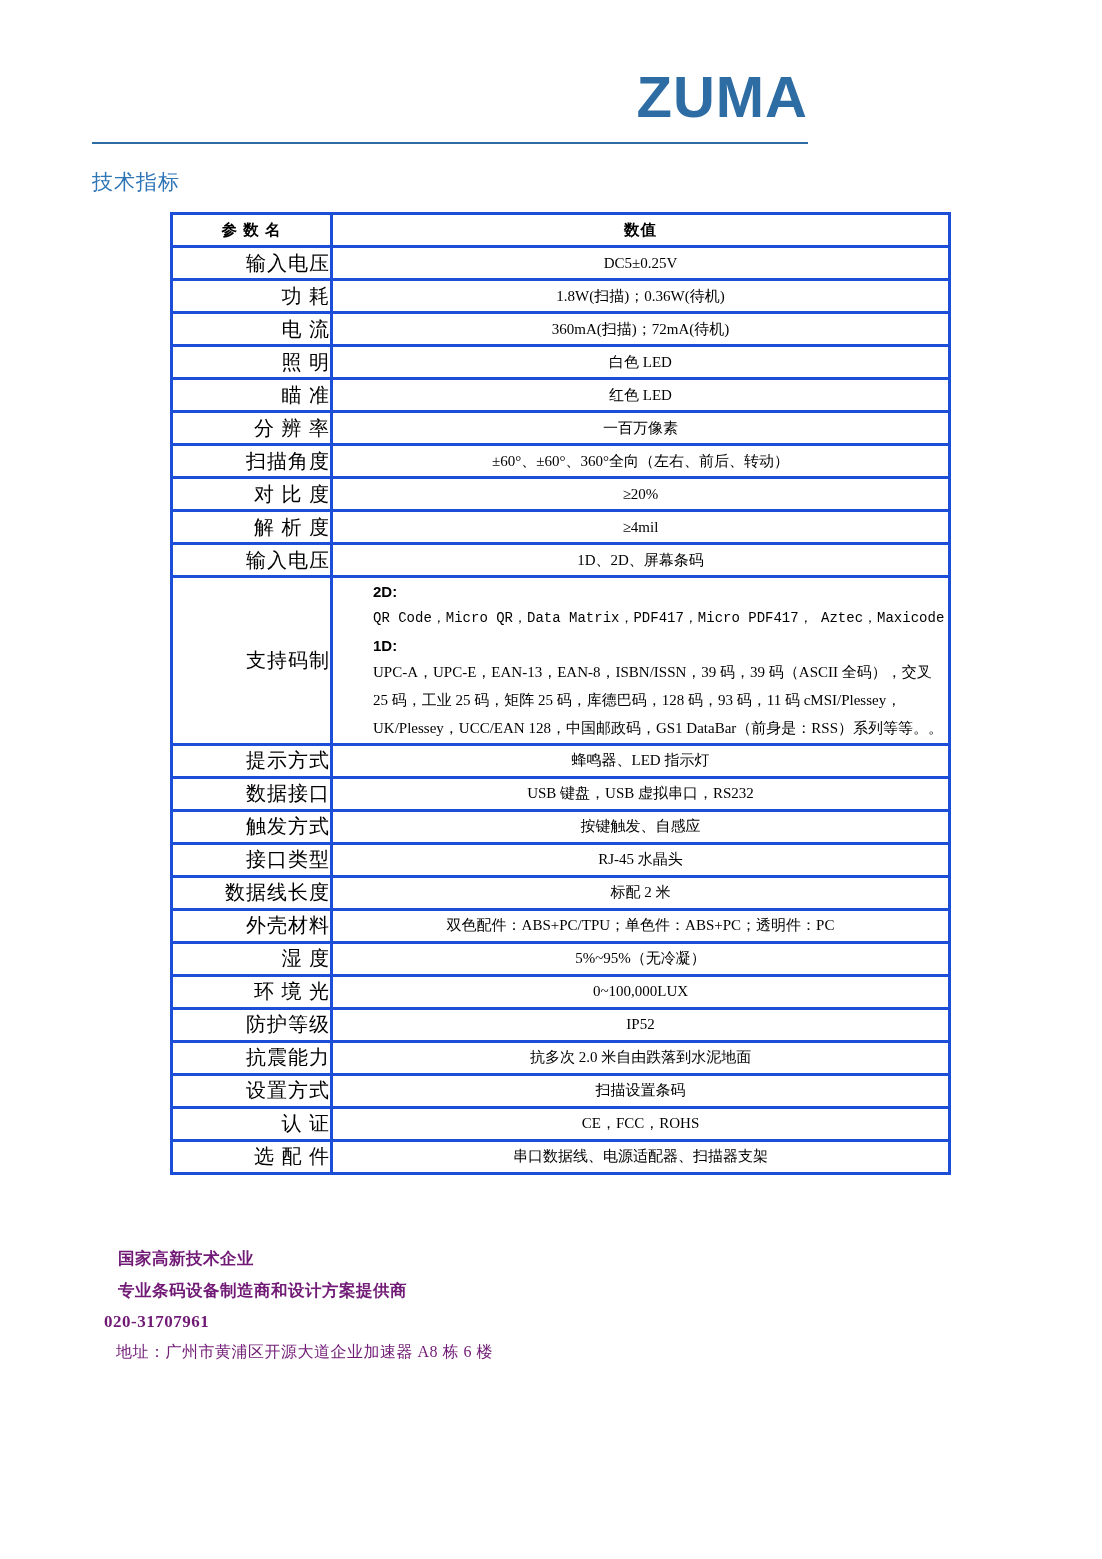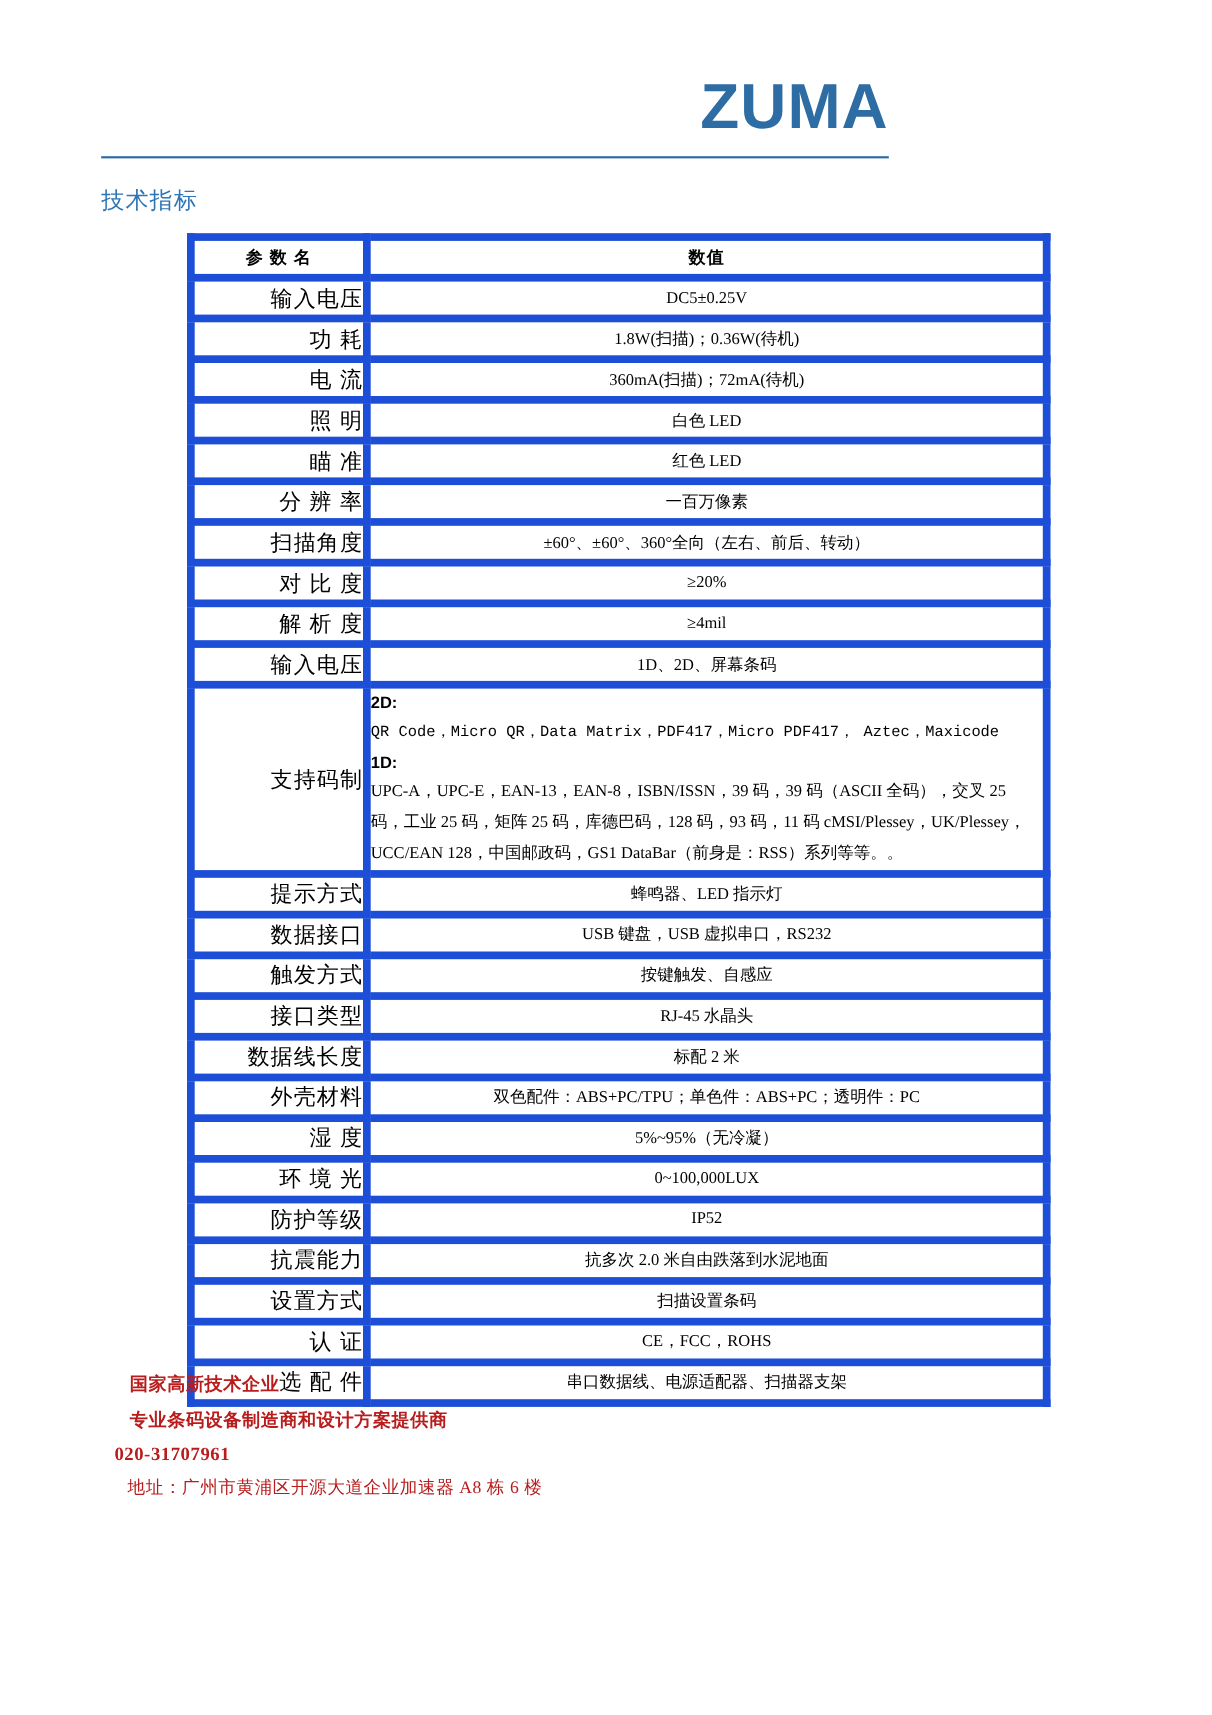--- a/index.html
+++ b/index.html
@@ -65,21 +65,21 @@
     left: 170px;
     top: 212px;
     width: 778px;
   }
   table.spec {
     border-collapse: collapse;
     width: 778px;
     table-layout: fixed;
   }
   table.spec td {
-    border: 7px solid #1d4ed8;
+    border: 3px solid #1d4ed8;
     padding: 0;
     vertical-align: middle;
   }
   td.label {
     width: 160px;
     text-align: right;
     font-family: "Liberation Sans", sans-serif;
     font-weight: normal;
     font-size: 20px;
     height: 30px;
@@ -110,20 +110,21 @@
     font-family: "Liberation Sans", sans-serif;
     font-weight: bold;
     font-size: 15px;
   }
   td.codes .mono {
     font-family: "Liberation Mono", monospace;
     font-size: 14px;
   }
   td.codes .line {
     display: block;
+    margin-left: 40px;
   }
 
   
   .footer {
     position: absolute;
     left: 100px;
     top: 1248px;
     width: 800px;
   }
   .company {
@@ -131,21 +132,21 @@
     font-size: 21px;
     font-weight: bold;
     color: #2E75B6;
     letter-spacing: 1px;
     margin-bottom: 22px;
   }
   .f-line {
     font-family: "Liberation Sans", sans-serif;
     font-size: 16.5px;
     font-weight: bold;
-    color: #b91c1c;
+    color: #701a75;
     margin: 0 0 10px 18px;
     letter-spacing: 0.5px;
   }
   .f-line.phone {
     font-family: "Liberation Serif", serif;
     font-weight: bold;
     font-size: 17px;
     margin-left: 4px;
   }
   .f-line.addr {

